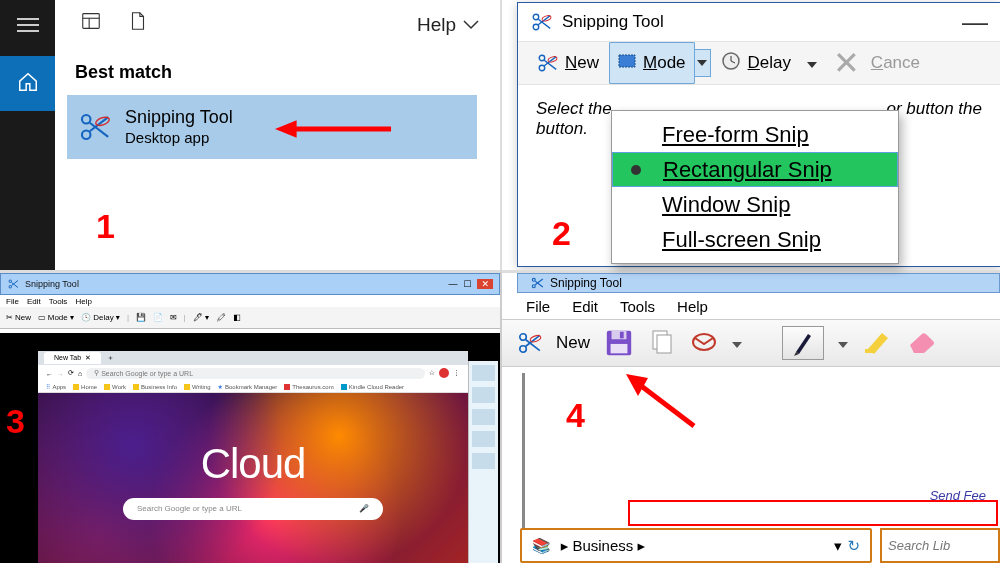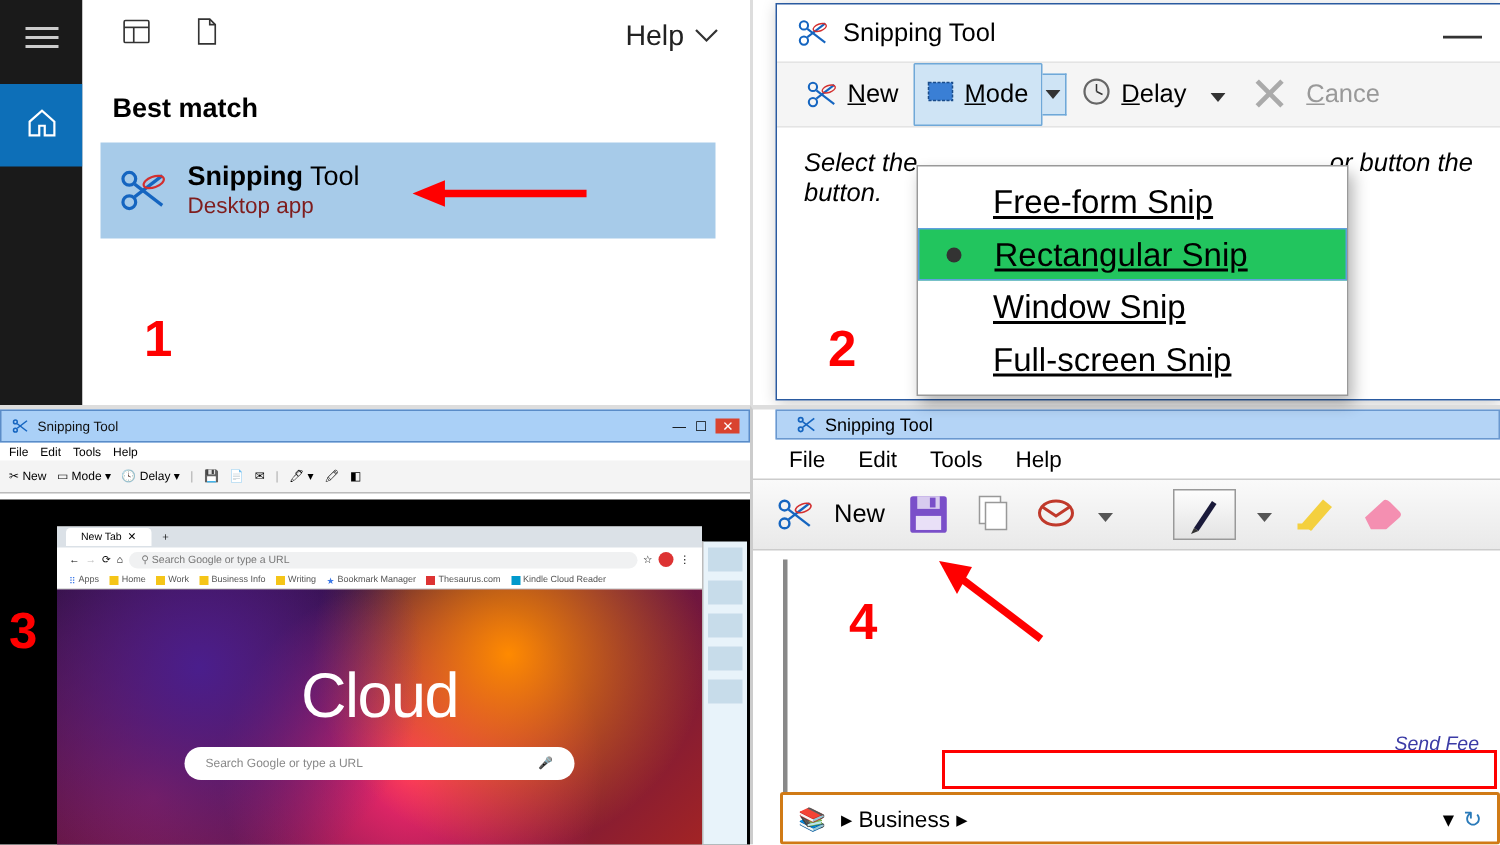--- a/index.html
+++ b/index.html
@@ -52,22 +52,22 @@
     position:absolute; left:20px; top:62px; font-size:18px; font-weight:600;
   }
   .match-row{
     position:absolute; left:12px; top:95px; width:410px; height:64px;
     background:#a7cbe9;
     display:flex; align-items:center; padding:0 10px;
   }
   .match-ic{ width:34px; height:34px; margin-right:14px;}
   .match-txt{ line-height:1.2;}
   .match-txt .title{ font-size:18px;}
-  .match-txt .title b{ font-weight:700;}
-  .match-txt .sub{ font-size:15px; color:#7f1d1d;}
+  .match-txt .title b{ font-weight:400;}
+  .match-txt .sub{ font-size:15px; color:#000000;}
   .arrow1{
     position:absolute; left:220px; top:116px; width:118px; height:26px;
   }
 
   
   .panel2{
     position:absolute; left:500px; top:0; width:500px; height:270px;
     background:#fff;
     border-left:2px solid #ddd;
   }
@@ -554,20 +554,21 @@
 
 <div class="explorer">
   <div class="exp-addr">
     <span style="color:#2a7ab9">📚</span>
     <span>▸ <span>Business</span> ▸</span>
     <span style="margin-left:auto;display:flex;gap:6px">
       <span>▾</span>
       <span style="color:#2a7ab9">↻</span>
     </span>
   </div>
+  <div class="exp-search">Search Lib</div>
 </div>
 
 <svg class="arrow4" viewBox="0 0 80 60">
   <line x1="74" y1="56" x2="16" y2="12" stroke="#ff0000" stroke-width="5"></line>
   <polygon points="6,4 28,8 18,26" fill="#ff0000"></polygon>
 </svg>
 <div class="step-number" style="left:566px; top:396px">4</div>
 
 <div style="position:absolute;left:628px;top:500px;width:370px;height:26px;border:2px solid #ff0000;"></div>
 

